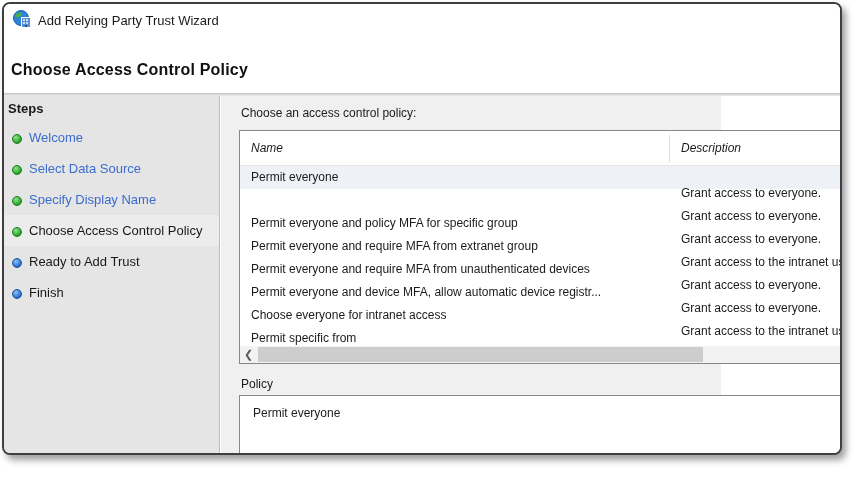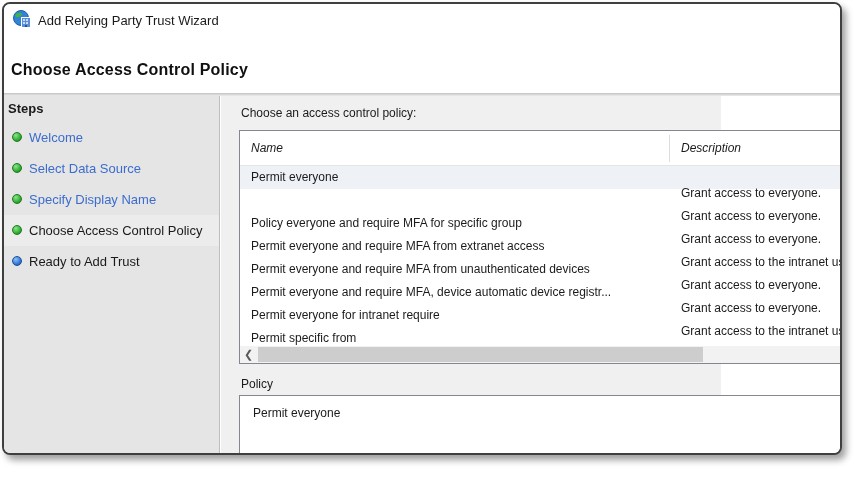--- a/index.html
+++ b/index.html
@@ -23,21 +23,21 @@
   .page-heading { position: absolute; left: 7px; top: 57px; font-size: 16px; font-weight: bold;
     color: #101010; letter-spacing: 0.2px; white-space: nowrap; }
 
   .header-divider { position: absolute; left: 0; top: 89px; width: 100%; height: 3px;
     background: linear-gradient(#c2c2c2, #ececec); }
 
   
   .sidebar { position: absolute; left: 0; top: 92px; width: 216px; height: 437px;
     background: #e5e5e5; border-right: 1px solid #bdbdbd; }
   .steps-header { margin: 5px 0 6px 4px; font-size: 13px; font-weight: bold; color: #1a1a1a; }
-  .step-item { display: flex; align-items: flex-start; padding: 7px 4px 7px 0; cursor: default; }
+  .step-item { display: flex; align-items: center; padding: 7px 4px 7px 0; cursor: default; }
   .step-item .dot { flex: 0 0 10px; width: 10px; height: 10px; border-radius: 50%; margin: 3px 7px 0 8px; }
   .step-item.done .dot, .step-item.current .dot {
     background: radial-gradient(circle at 35% 30%, #90e190, #2eae2e 62%, #1d7a1d);
     border: 1px solid #1d7a1d; }
   .step-item.upcoming .dot {
     background: radial-gradient(circle at 35% 30%, #8cc1f2, #2f76d6 62%, #1c4f9e);
     border: 1px solid #1c4f9e; }
   .step-item .label { font-size: 13px; line-height: 17px; color: #3b6cce; }
   .step-item.current { background: #ececec; }
   .step-item.current .label, .step-item.upcoming .label { color: #1a1a1a; }
@@ -112,20 +112,24 @@
           <span class="label">Specify Display Name</span>
         </div>
         <div class="step-item current">
           <span class="dot"></span>
           <span class="label">Choose Access Control Policy</span>
         </div>
         <div class="step-item upcoming">
           <span class="dot"></span>
           <span class="label">Ready to Add Trust</span>
         </div>
+        <div class="step-item upcoming">
+          <span class="dot"></span>
+          <span class="label">Finish</span>
+        </div>
       </div>
   </div>
 
   <div class="main">
     <div class="list-label">Choose an access control policy:</div>
 
     <div class="policy-table">
       <div class="thead">
         <span class="th name">Name</span>
         <span class="col-sep"></span>
@@ -133,37 +137,37 @@
       </div>
       <div class="tbody" id="rows">
           <div class="trow selected">
             <span class="cell name">Permit everyone</span>
             <span class="cell desc">Grant access to everyone.</span>
           </div>
           <div class="trow">
             <span class="cell desc">Grant access to everyone.</span>
           </div>
           <div class="trow">
-            <span class="cell name">Policy everyone and require MFA for specific group</span>
+            <span class="cell name">Permit everyone and policy MFA for specific group</span>
             <span class="cell desc">Grant access to everyone.</span>
           </div>
           <div class="trow">
-            <span class="cell name">Permit everyone and require MFA from extranet access</span>
+            <span class="cell name">Permit everyone and require MFA from extranet group</span>
             <span class="cell desc">Grant access to the intranet users.</span>
           </div>
           <div class="trow">
             <span class="cell name">Permit everyone and require MFA from unauthenticated devices</span>
             <span class="cell desc">Grant access to everyone.</span>
           </div>
           <div class="trow">
-            <span class="cell name">Permit everyone and require MFA, device automatic device registr...</span>
+            <span class="cell name">Permit everyone and device MFA, allow automatic device registr...</span>
             <span class="cell desc">Grant access to everyone.</span>
           </div>
           <div class="trow">
-            <span class="cell name">Permit everyone for intranet require</span>
+            <span class="cell name">Choose everyone for intranet access</span>
             <span class="cell desc">Grant access to the intranet users.</span>
           </div>
           <div class="trow">
             <span class="cell name">Permit specific from</span>
             <span class="cell desc">Grant access to users of one or more specified groups.</span>
           </div>
         </div>
       <div class="hscroll">
         <div class="scroll-arrow">❮</div>
         <div class="scroll-thumb"></div>

